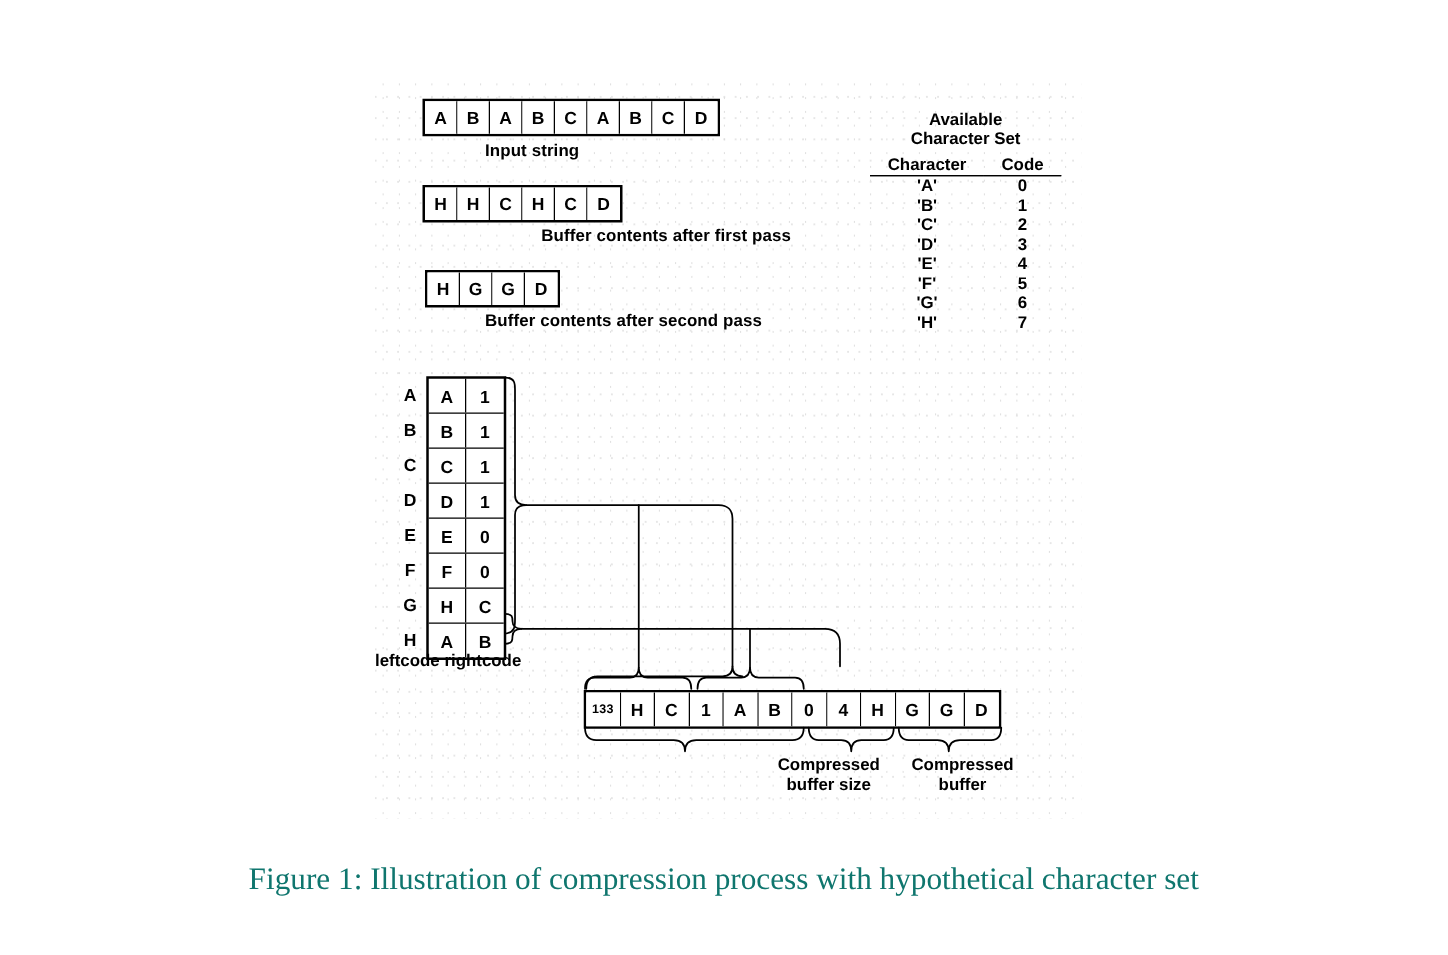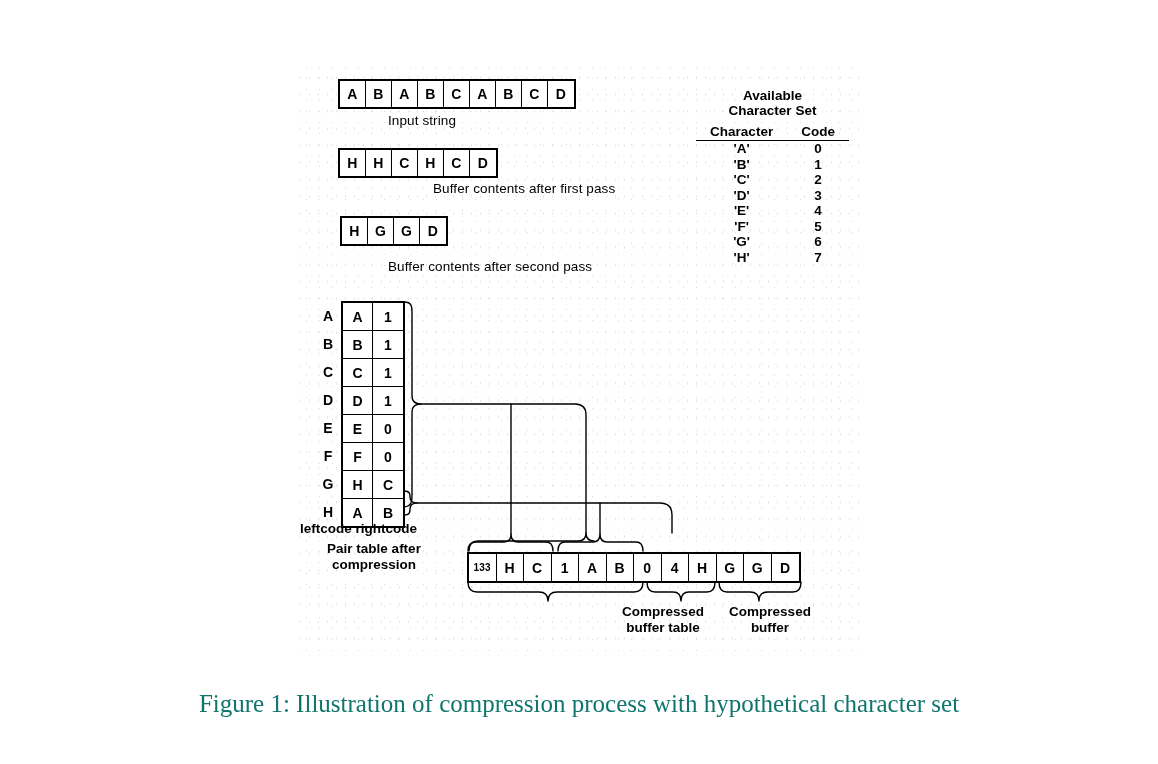--- a/index.html
+++ b/index.html
@@ -62,21 +62,21 @@
     letter-spacing: 0.2px;
     background: #fff;
     box-sizing: border-box;
   }
   .strip .cell:last-child { border-right: none; }
   .strip.wide .cell { width: 27.5px; height: 27px; }
 
   .caption-small {
     position: absolute;
     font-size: 13.5px;
-    font-weight: 400;
+    font-weight: 700;
     white-space: nowrap;
     letter-spacing: 0.1px;
   }
 
   
   #charset {
     position: absolute;
     left: 690px;
     top: 88px;
     width: 165px;
@@ -221,21 +221,21 @@
     <div class="cell">D</div>
   </div>
   <div class="caption-small" style="left:388px; top:181px;padding-left:45px;">Buffer contents after first pass</div>
 
   <div class="strip" id="secondpass-strip" style="left:340px; top:216px;">
     <div class="cell">H</div>
     <div class="cell">G</div>
     <div class="cell">G</div>
     <div class="cell">D</div>
   </div>
-  <div class="caption-small" style="left:388px; top:249px;margin-top:10px;">Buffer contents after second pass</div>
+  <div class="caption-small" style="left:388px; top:249px;">Buffer contents after second pass</div>
 
   <div id="charset">
     <div class="cs-title">Available</div>
     <div class="cs-title">Character Set</div>
     <table>
       <thead>
         <tr>
           <th>Character</th>
           <th>Code</th>
         </tr>
@@ -314,43 +314,39 @@
       <div class="pcell">C</div>
     </div>
     <div class="prow">
       <div class="rowlabel">H</div>
       <div class="pcell">A</div>
       <div class="pcell">B</div>
     </div>
   </div>
 
   <div id="pair-colhdr">leftcode  rightcode</div>
-  <div id="pair-desc">
-    <div>Pair table after</div>
-    <div>compression</div>
-  </div>
 
   <div class="strip wide" id="encoded-strip" style="left:467px; top:552px;">
     <div class="cell" style="font-size:10px;">133</div>
     <div class="cell">H</div>
     <div class="cell">C</div>
     <div class="cell">1</div>
     <div class="cell">A</div>
     <div class="cell">B</div>
     <div class="cell">0</div>
     <div class="cell">4</div>
     <div class="cell">H</div>
     <div class="cell">G</div>
     <div class="cell">G</div>
     <div class="cell">D</div>
   </div>
 
   <div class="botlabel" style="left:608px; top:604px; width:110px;">
     <div>Compressed</div>
-    <div>buffer table</div>
+    <div>buffer size</div>
   </div>
   <div class="botlabel" style="left:715px; top:604px; width:110px;">
     <div>Compressed</div>
     <div>buffer</div>
   </div>
 
   <svg class="overlay" viewBox="0 0 1158 670">
     <g fill="none" stroke="#000" stroke-width="1.4" stroke-linecap="round" stroke-linejoin="round">
 
       <path d="

